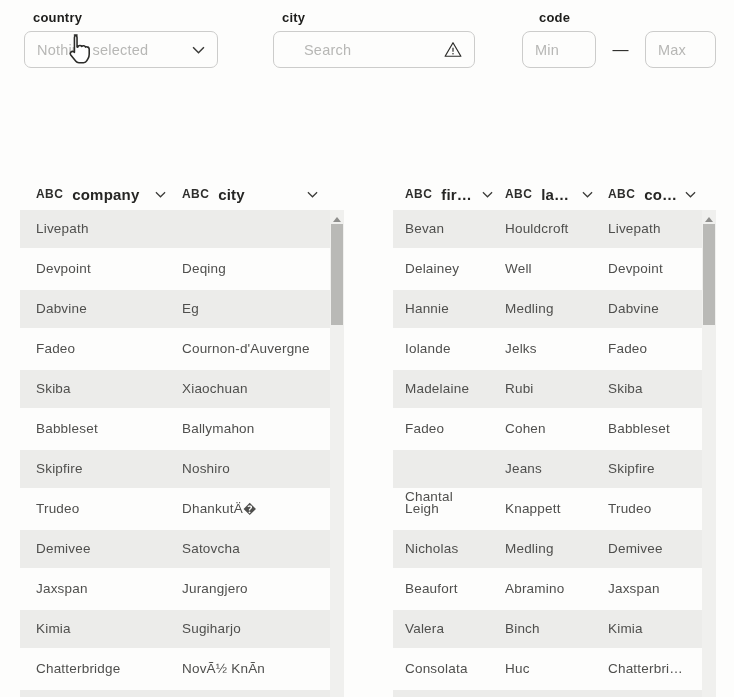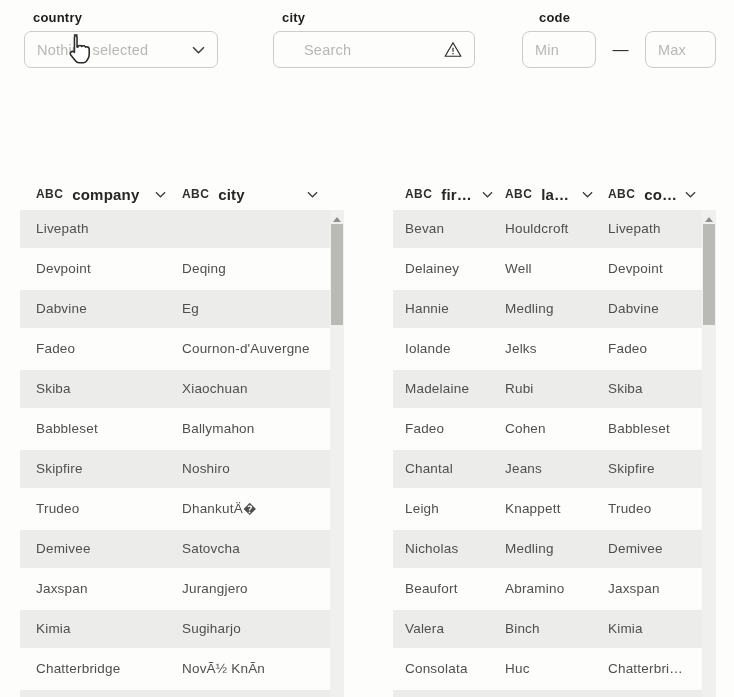--- a/index.html
+++ b/index.html
@@ -228,21 +228,21 @@
         <div class="cell" style="width: 100px; padding-left: 12px;">Madelaine</div>
         <div class="cell" style="width: 103px; padding-left: 12px;">Rubi</div>
         <div class="cell" style="width: 106px; padding-left: 12px;">Skiba</div>
       </div>
       <div class="row">
         <div class="cell" style="width: 100px; padding-left: 12px;">Fadeo</div>
         <div class="cell" style="width: 103px; padding-left: 12px;">Cohen</div>
         <div class="cell" style="width: 106px; padding-left: 12px;">Babbleset</div>
       </div>
       <div class="row">
-        <div class="cell" style="width: 100px; padding-left: 12px;">Chantal</div>
+        <div class="cell" style="width: 100px; padding-left: 12px; margin-top: 28px;">Chantal</div>
         <div class="cell" style="width: 103px; padding-left: 12px;">Jeans</div>
         <div class="cell" style="width: 106px; padding-left: 12px;">Skipfire</div>
       </div>
       <div class="row">
         <div class="cell" style="width: 100px; padding-left: 12px;">Leigh</div>
         <div class="cell" style="width: 103px; padding-left: 12px;">Knappett</div>
         <div class="cell" style="width: 106px; padding-left: 12px;">Trudeo</div>
       </div>
       <div class="row">
         <div class="cell" style="width: 100px; padding-left: 12px;">Nicholas</div>

